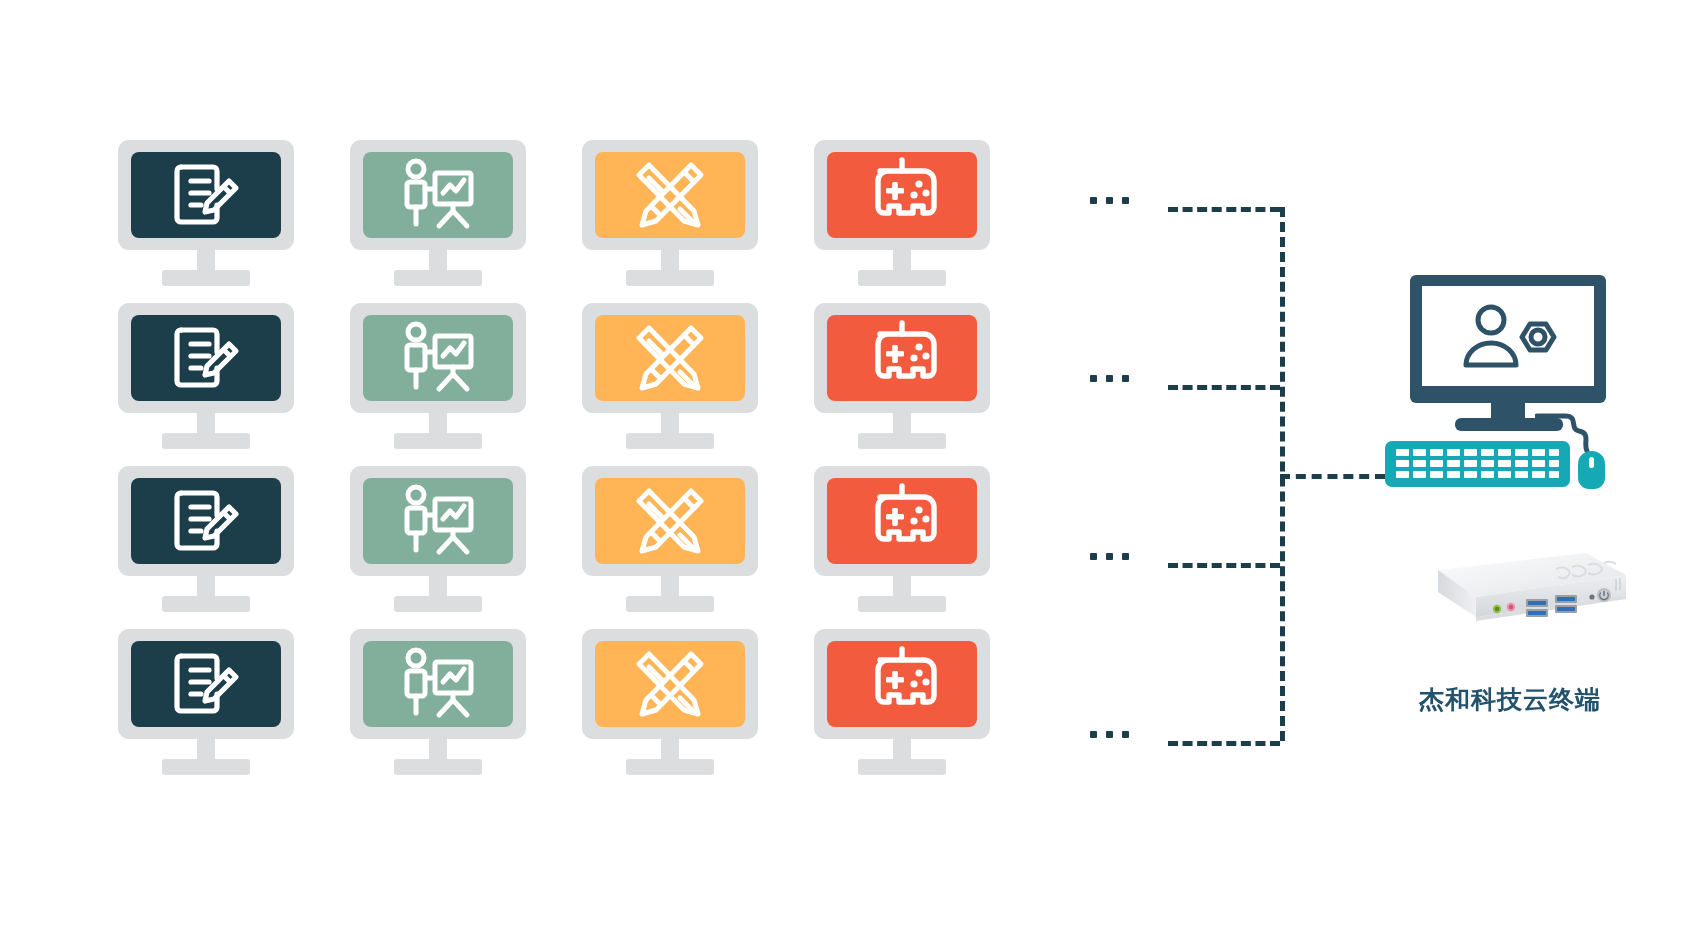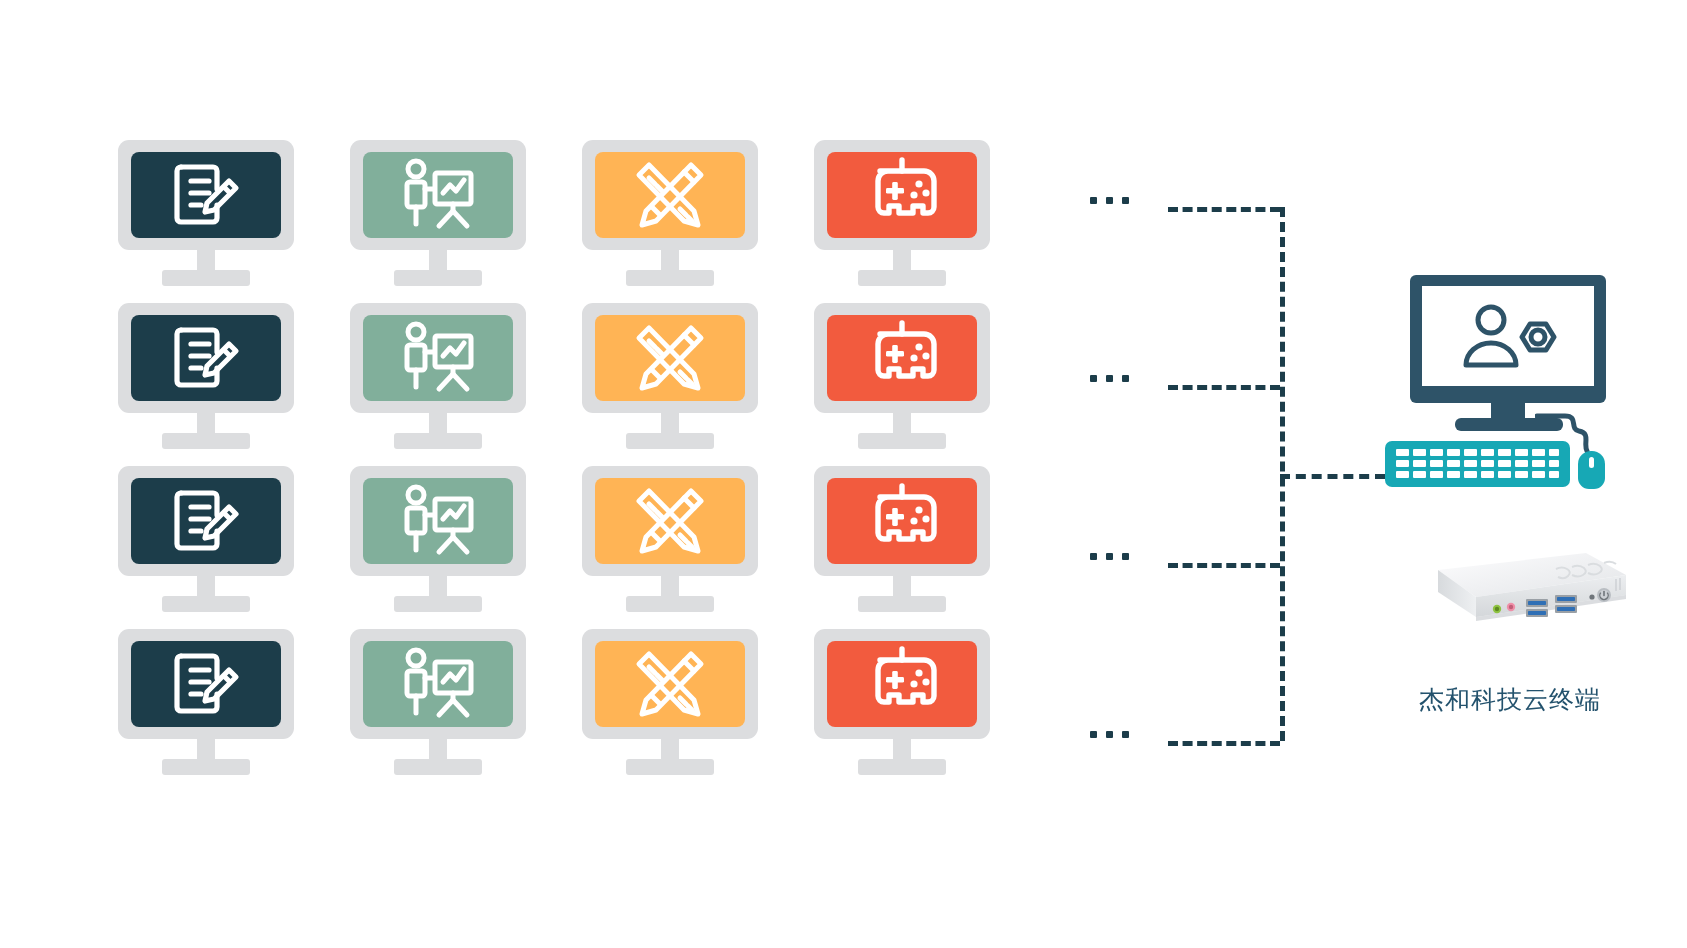--- a/index.html
+++ b/index.html
@@ -188,21 +188,21 @@
   }
 
   .device-caption {
     position: absolute;
     left: 1385px;
     top: 683px;
     width: 250px;
     text-align: center;
     color: #23526d;
     font-size: 25px;
-    font-weight: normal;
+    font-weight: bold;
     letter-spacing: 1px;
     font-family: "DejaVu Sans", "Liberation Sans", sans-serif;
     white-space: nowrap;
   }
 </style>
 </head>
 <body>
 
 <div id="stage">
 

